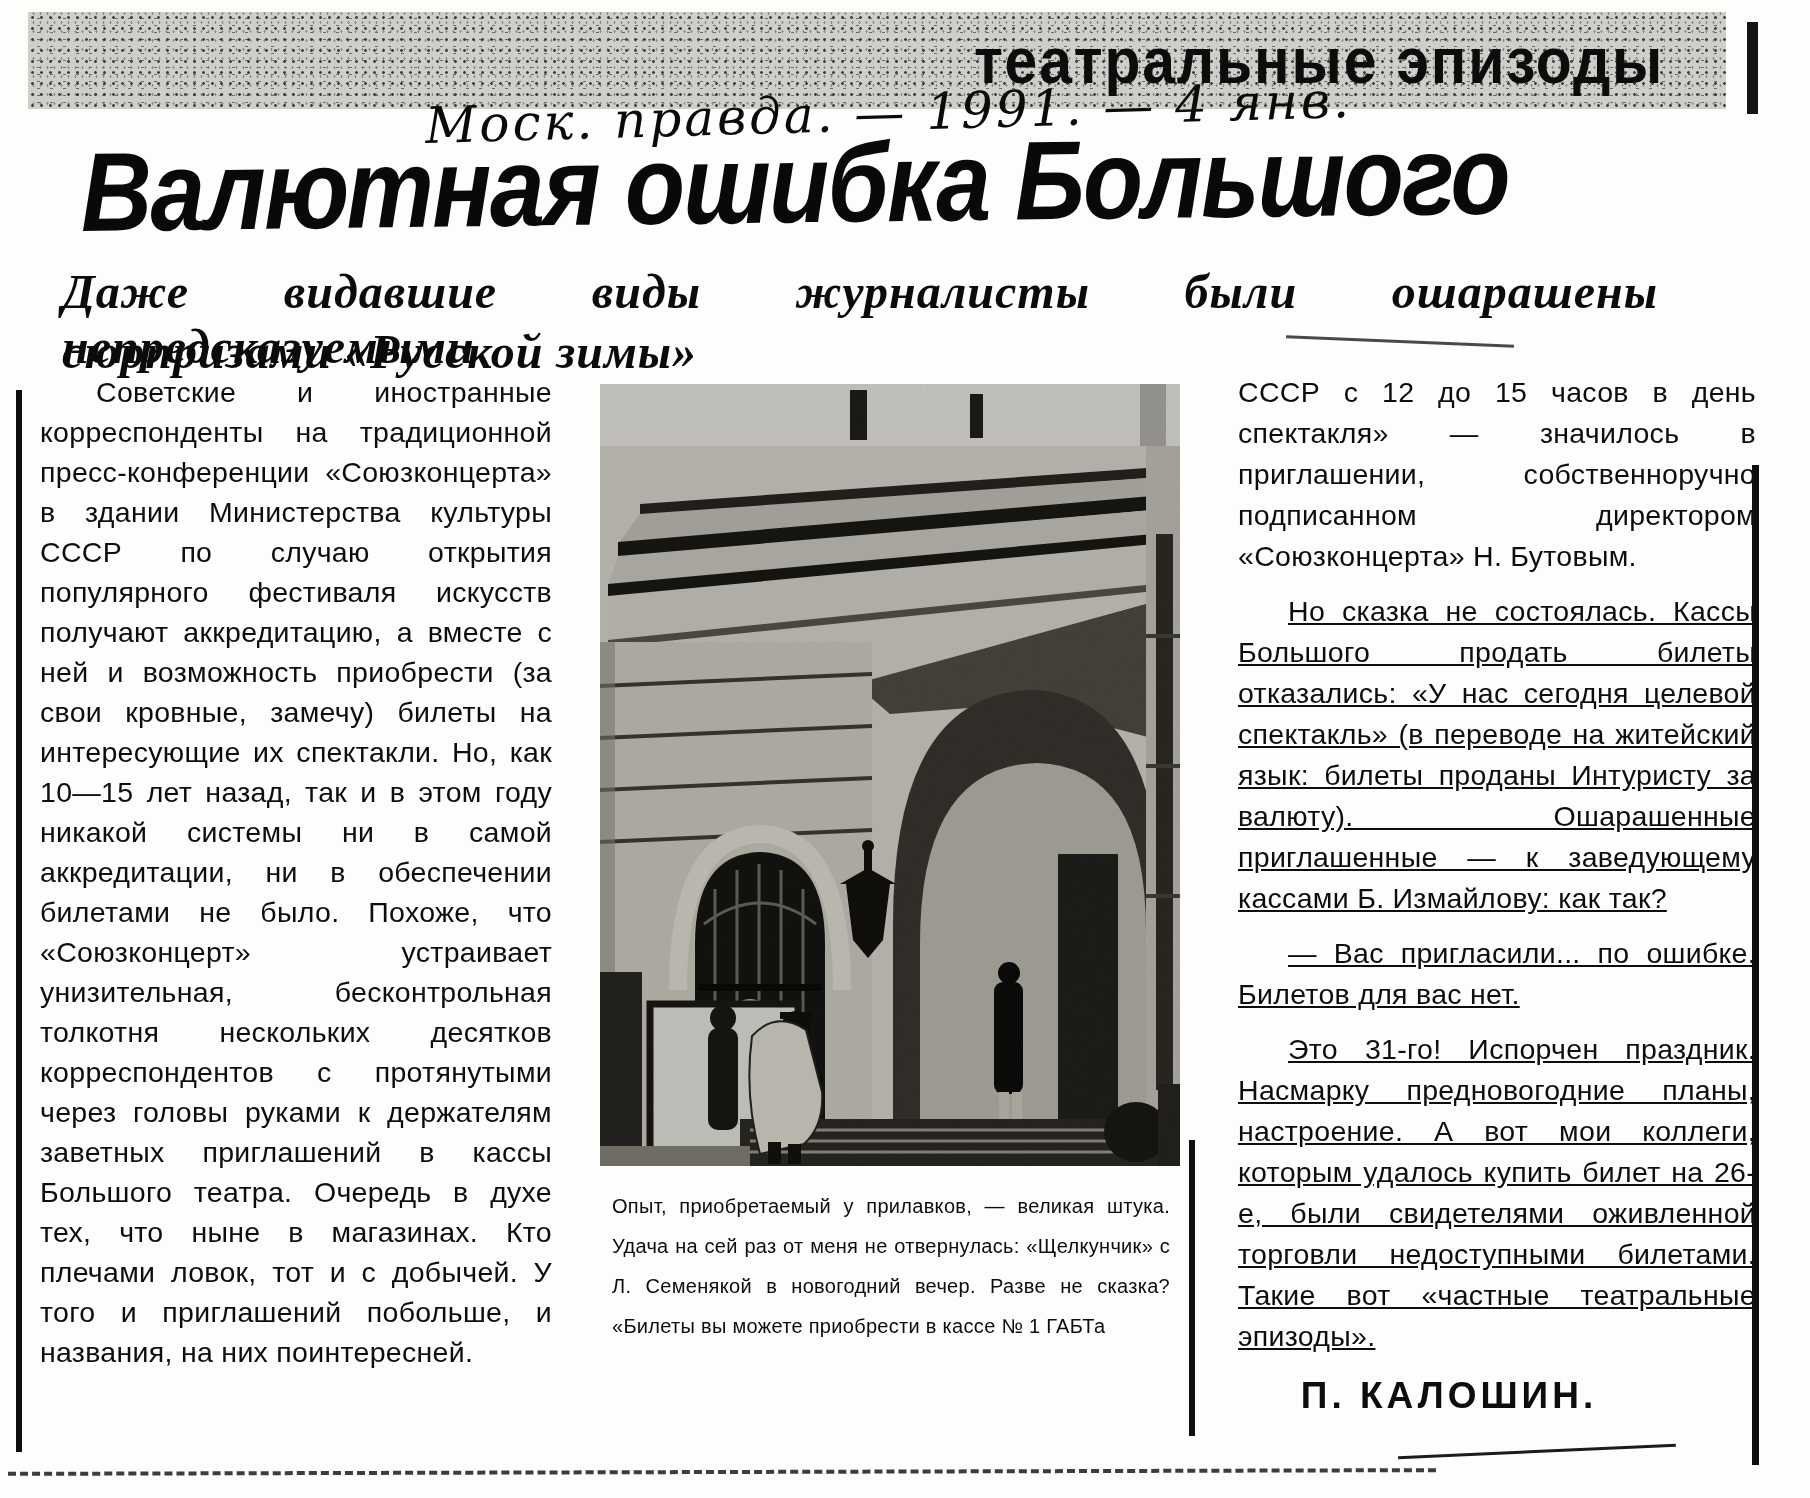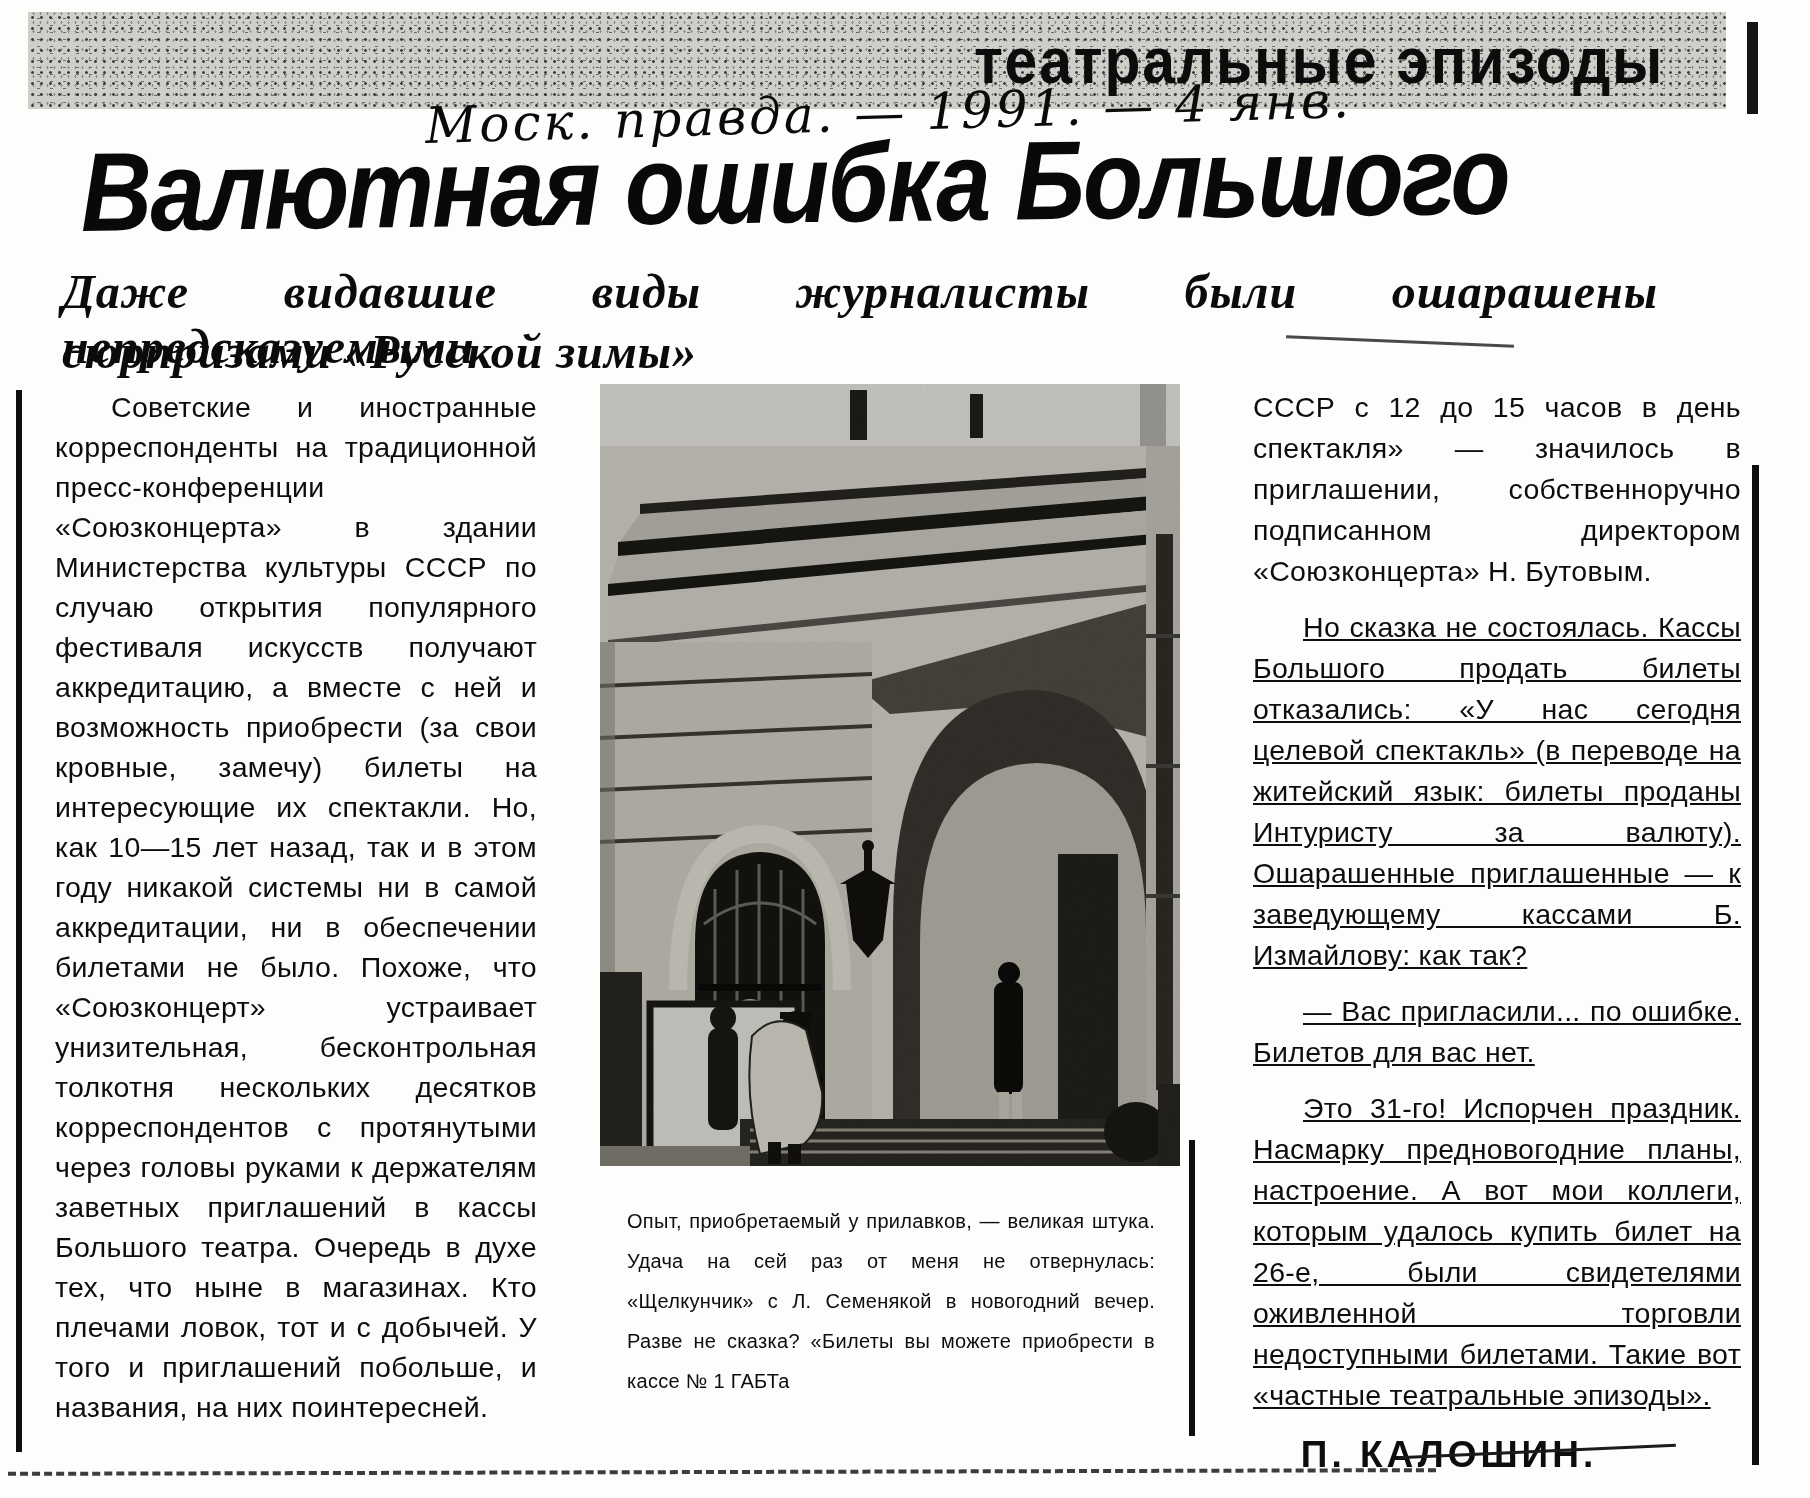--- a/index.html
+++ b/index.html
@@ -60,21 +60,21 @@
   .rule-mid{position:absolute;left:1189px;top:1140px;width:6px;height:296px;background:#0e0e0e;}
   .rule-right{position:absolute;left:1752px;top:465px;width:7px;height:1000px;background:#0e0e0e;}
   .pen-stroke{position:absolute;left:1286px;top:340px;width:228px;height:0;
     border-top:3px solid #1c1c1c;transform:rotate(2.4deg);opacity:.8;}
   .rule-bottom-dashed{position:absolute;left:8px;top:1470px;width:1428px;height:0;
     border-top:4px dashed #1b1b1b;transform:rotate(-.15deg);opacity:.85;}
   .rule-bottom-slant{position:absolute;left:1398px;top:1450px;width:278px;height:0;
     border-top:3px solid #1b1b1b;transform:rotate(-2.6deg);}
   
   .col{position:absolute;text-align:justify;color:#0d0d0d;}
-  .col p{margin:15px;}
+  .col p{margin:0;}
   .col1{left:40px;top:372px;width:512px;height:1092px;
     font-size:28.5px;line-height:40px;letter-spacing:.3px;overflow:hidden;}
   .col1 p{text-indent:56px;}
   .col2{left:612px;top:1186px;width:558px;height:290px;
     font-size:20px;line-height:40px;letter-spacing:.3px;overflow:hidden;}
   .col3{left:1238px;top:372px;width:518px;
     font-size:28.5px;line-height:41px;letter-spacing:.3px;}
   .col3 p + p{margin-top:14px;text-decoration:underline;}
   .col3 p.indent{text-indent:50px;}
   .byline{margin-top:18px;text-align:center;padding-right:96px;

